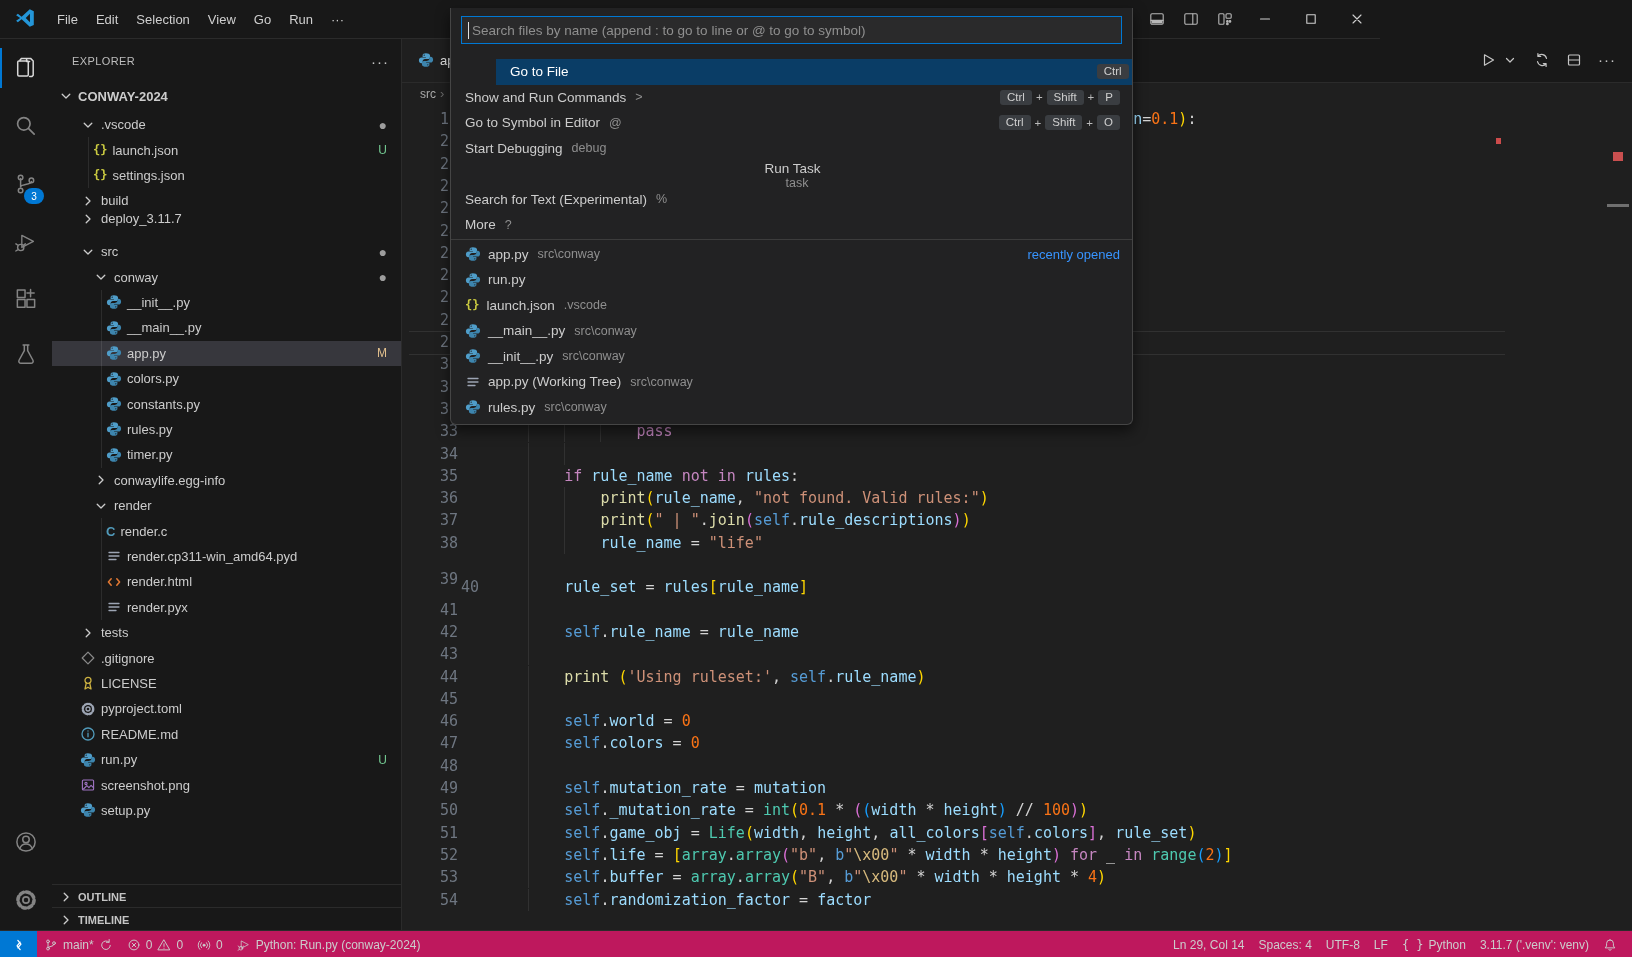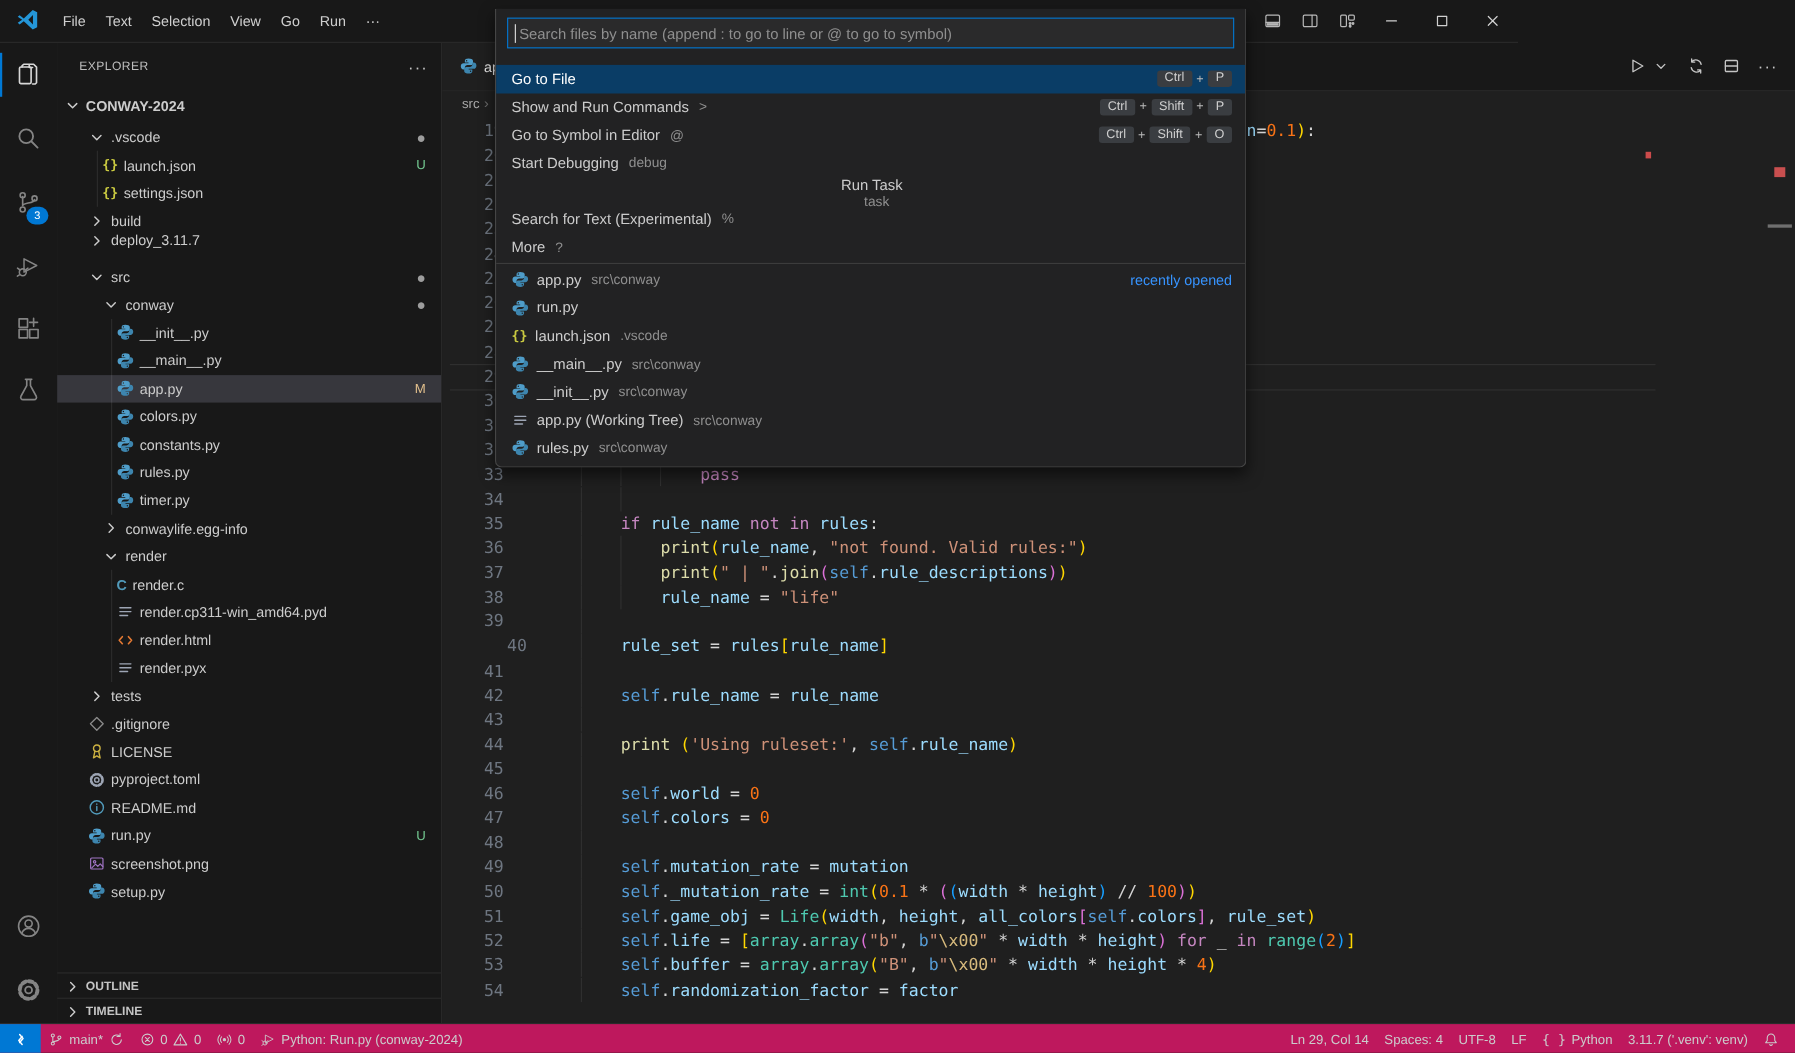--- a/index.html
+++ b/index.html
@@ -106,21 +106,21 @@
 <body>
 
 <div id="titlebar" class="abs">
   <span id="vscode-logo">
       <svg width="22" height="22" viewBox="0 0 24 24">
         <path fill="#2496d8" d="M17.2 2.4 21.6 4.5v15L17.2 21.6 8.3 13.4 4.2 16.6 2.3 15l4.4-3-4.4-3 1.9-1.6 4.1 3.2zM17.4 7.3l-4.6 4.7 4.6 4.7z"></path>
       </svg>
     </span>
   <div id="menubar" style="display: flex; height: 100%; align-items: center;">
       <div class="menu-item">File</div>
-      <div class="menu-item">Text</div>
+      <div class="menu-item">Edit</div>
       <div class="menu-item">Selection</div>
       <div class="menu-item">View</div>
       <div class="menu-item">Go</div>
       <div class="menu-item">Run</div>
       <div class="menu-item">···</div>
     </div>
   <div id="titlebar-right">
       <div class="layout-icon">
         <svg width="16" height="16" viewBox="0 0 16 16" fill="none" stroke="currentColor" stroke-width="1.1" stroke-linecap="round" stroke-linejoin="round">
           <rect x="1.8" y="2.8" width="12.4" height="10.4" rx="1.2"></rect>
@@ -577,21 +577,21 @@
       <div class="gutter-num" style="top: 337.5px;">34</div>
       <div class="code-line" style="top: 337.5px;"><div class="iguide" style="left: 36px;"></div><div class="iguide" style="left: 72px;"></div><span></span></div>
       <div class="gutter-num" style="top: 359.8px;">35</div>
       <div class="code-line" style="top: 359.8px;"><div class="iguide" style="left: 36px;"></div><span><span>        </span><span class="tk-k">if </span><span class="tk-v">rule_name </span><span class="tk-k">not </span><span class="tk-k">in </span><span class="tk-v">rules</span><span class="tk-o">:</span></span></div>
       <div class="gutter-num" style="top: 382.1px;">36</div>
       <div class="code-line" style="top: 382.1px;"><div class="iguide" style="left: 36px;"></div><div class="iguide" style="left: 72px;"></div><span><span>            </span><span class="tk-f">print</span><span class="tk-g1">(</span><span class="tk-v">rule_name</span><span class="tk-o">, </span><span class="tk-s">"not found. Valid rules:"</span><span class="tk-g1">)</span></span></div>
       <div class="gutter-num" style="top: 404.4px;">37</div>
       <div class="code-line" style="top: 404.4px;"><div class="iguide" style="left: 36px;"></div><div class="iguide" style="left: 72px;"></div><span><span>            </span><span class="tk-f">print</span><span class="tk-g1">(</span><span class="tk-s">" | "</span><span class="tk-o">.</span><span class="tk-f">join</span><span class="tk-g2">(</span><span class="tk-S">self</span><span class="tk-o">.</span><span class="tk-v">rule_descriptions</span><span class="tk-g2">)</span><span class="tk-g1">)</span></span></div>
       <div class="gutter-num" style="top: 426.7px;">38</div>
       <div class="code-line" style="top: 426.7px;"><div class="iguide" style="left: 36px;"></div><div class="iguide" style="left: 72px;"></div><span><span>            </span><span class="tk-v">rule_name</span><span class="tk-o"> = </span><span class="tk-s">"life"</span></span></div>
-      <div class="gutter-num" style="top: 448px;">39</div>
+      <div class="gutter-num" style="top: 463px;">39</div>
       <div class="code-line" style="top: 449px;"><div class="iguide" style="left: 36px;"></div><span></span></div>
       <div class="gutter-num" style="top: 471.3px; margin-left: 21px;">40</div>
       <div class="code-line" style="top: 471.3px;"><div class="iguide" style="left: 36px;"></div><span><span>        </span><span class="tk-v">rule_set</span><span class="tk-o"> = </span><span class="tk-v">rules</span><span class="tk-g1">[</span><span class="tk-v">rule_name</span><span class="tk-g1">]</span></span></div>
       <div class="gutter-num" style="top: 493.6px;">41</div>
       <div class="code-line" style="top: 493.6px;"><div class="iguide" style="left: 36px;"></div><span></span></div>
       <div class="gutter-num" style="top: 515.9px;">42</div>
       <div class="code-line" style="top: 515.9px;"><div class="iguide" style="left: 36px;"></div><span><span>        </span><span class="tk-S">self</span><span class="tk-o">.</span><span class="tk-v">rule_name</span><span class="tk-o"> = </span><span class="tk-v">rule_name</span></span></div>
       <div class="gutter-num" style="top: 538.2px;">43</div>
       <div class="code-line" style="top: 538.2px;"><div class="iguide" style="left: 36px;"></div><span></span></div>
       <div class="gutter-num" style="top: 560.5px;">44</div>
@@ -712,21 +712,21 @@
       </div>
     </div>
   </div>
 
 <div id="palette" class="abs">
   <div id="palette-input">
     <span class="caret"></span>
     <input value="" placeholder="Search files by name (append : to go to line or @ to go to symbol)" style="">
   </div>
   <div id="palette-list">
-      <div class="pal-row selected" style="top: 3px;">
+      <div class="pal-row selected" style="top: 3px; margin-left: 45px;">
         <div>Go to File</div>
         <div class="pal-keys">
           <span class="kbd">Ctrl</span>
           <span class="kbd-plus">+</span>
           <span class="kbd">P</span>
         </div>
       </div>
       <div class="pal-row" style="top: 28.5px;">
         <div>Show and Run Commands</div>
         <div class="pal-suffix">&gt;</div>

